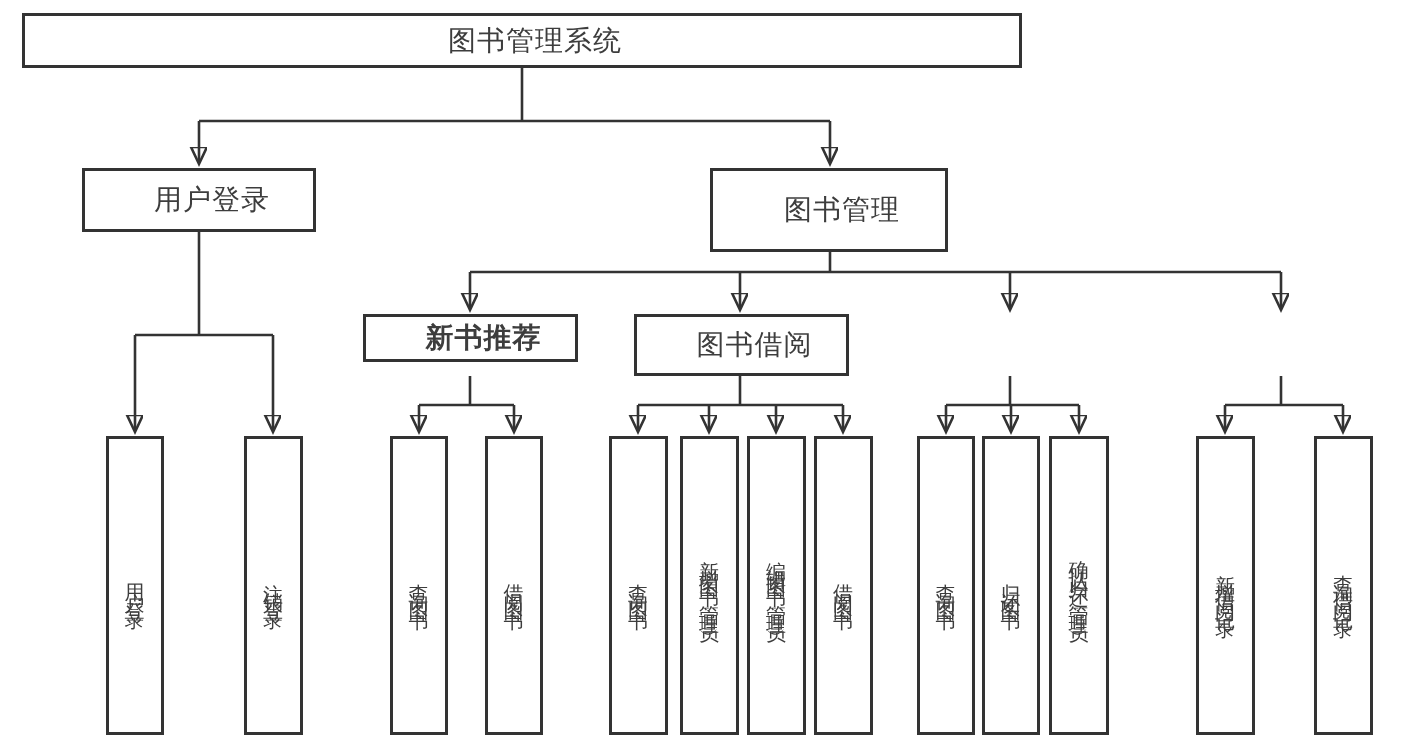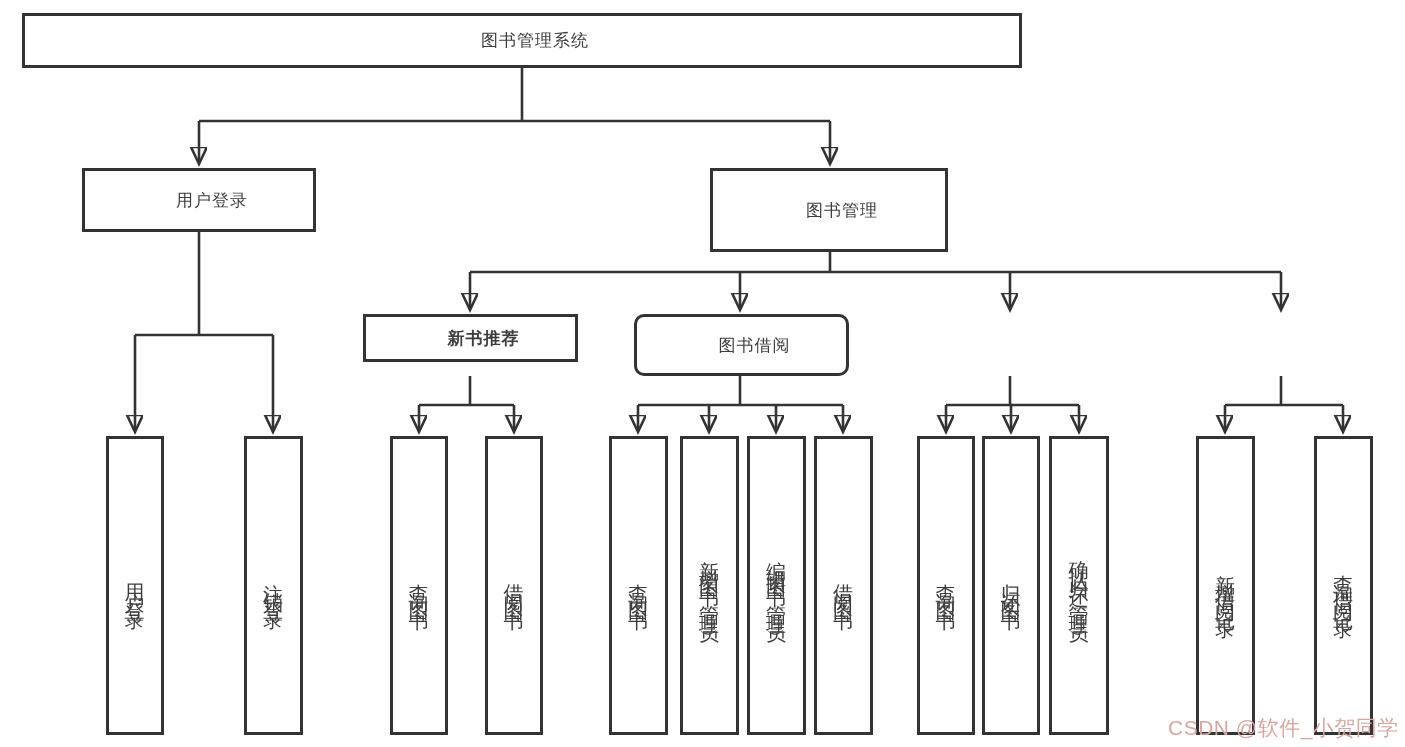--- a/index.html
+++ b/index.html
@@ -24,21 +24,21 @@
   }
   .node {
     position: absolute;
     border: 3px solid #333333;
     background: #ffffff;
     color: #3d3d3d;
     display: flex;
     align-items: center;
     justify-content: center;
   }
-  .node.h { font-size: 17px; letter-spacing: 1px; padding-left: 26px; }
+  .node.h { font-size: 28px; letter-spacing: 1px; padding-left: 26px; }
   .node.v span {
     writing-mode: vertical-rl;
     text-orientation: mixed;
     font-size: 20px;
     line-height: 1;
     letter-spacing: 9px;
     white-space: nowrap;
   }
   #watermark {
     position: absolute;
@@ -110,21 +110,21 @@
   <div class="node h" style="left:82px; top:168px; width:234px; height:64px;">
     <span>用户登录</span>
   </div>
   <div class="node h" style="left:710px; top:168px; width:238px; height:84px;">
     <span>图书管理</span>
   </div>
 
   <div class="node h" style="left:363px; top:314px; width:215px; height:48px;font-weight:bold;">
     <span>新书推荐</span>
   </div>
-  <div class="node h" style="left:634px; top:314px; width:215px; height:62px;border-radius:10px;">
+  <div class="node h" style="left:634px; top:314px; width:215px; height:62px;">
     <span>图书借阅</span>
   </div>
 
   <div class="node v" style="left:106px; top:436px; width:58px; height:299px;">
     <span>用户登录</span>
   </div>
   <div class="node v" style="left:244px; top:436px; width:59px; height:299px;">
     <span>注销登录</span>
   </div>
 
@@ -158,15 +158,14 @@
     <span>确认归还（管理员）</span>
   </div>
 
   <div class="node v" style="left:1196px; top:436px; width:59px; height:299px;">
     <span>新增借阅记录</span>
   </div>
   <div class="node v" style="left:1314px; top:436px; width:59px; height:299px;">
     <span>查询借阅记录</span>
   </div>
 
-  <div id="watermark">CSDN @软件_小贺同学</div>
 
 </div>
 
 </body></html>

